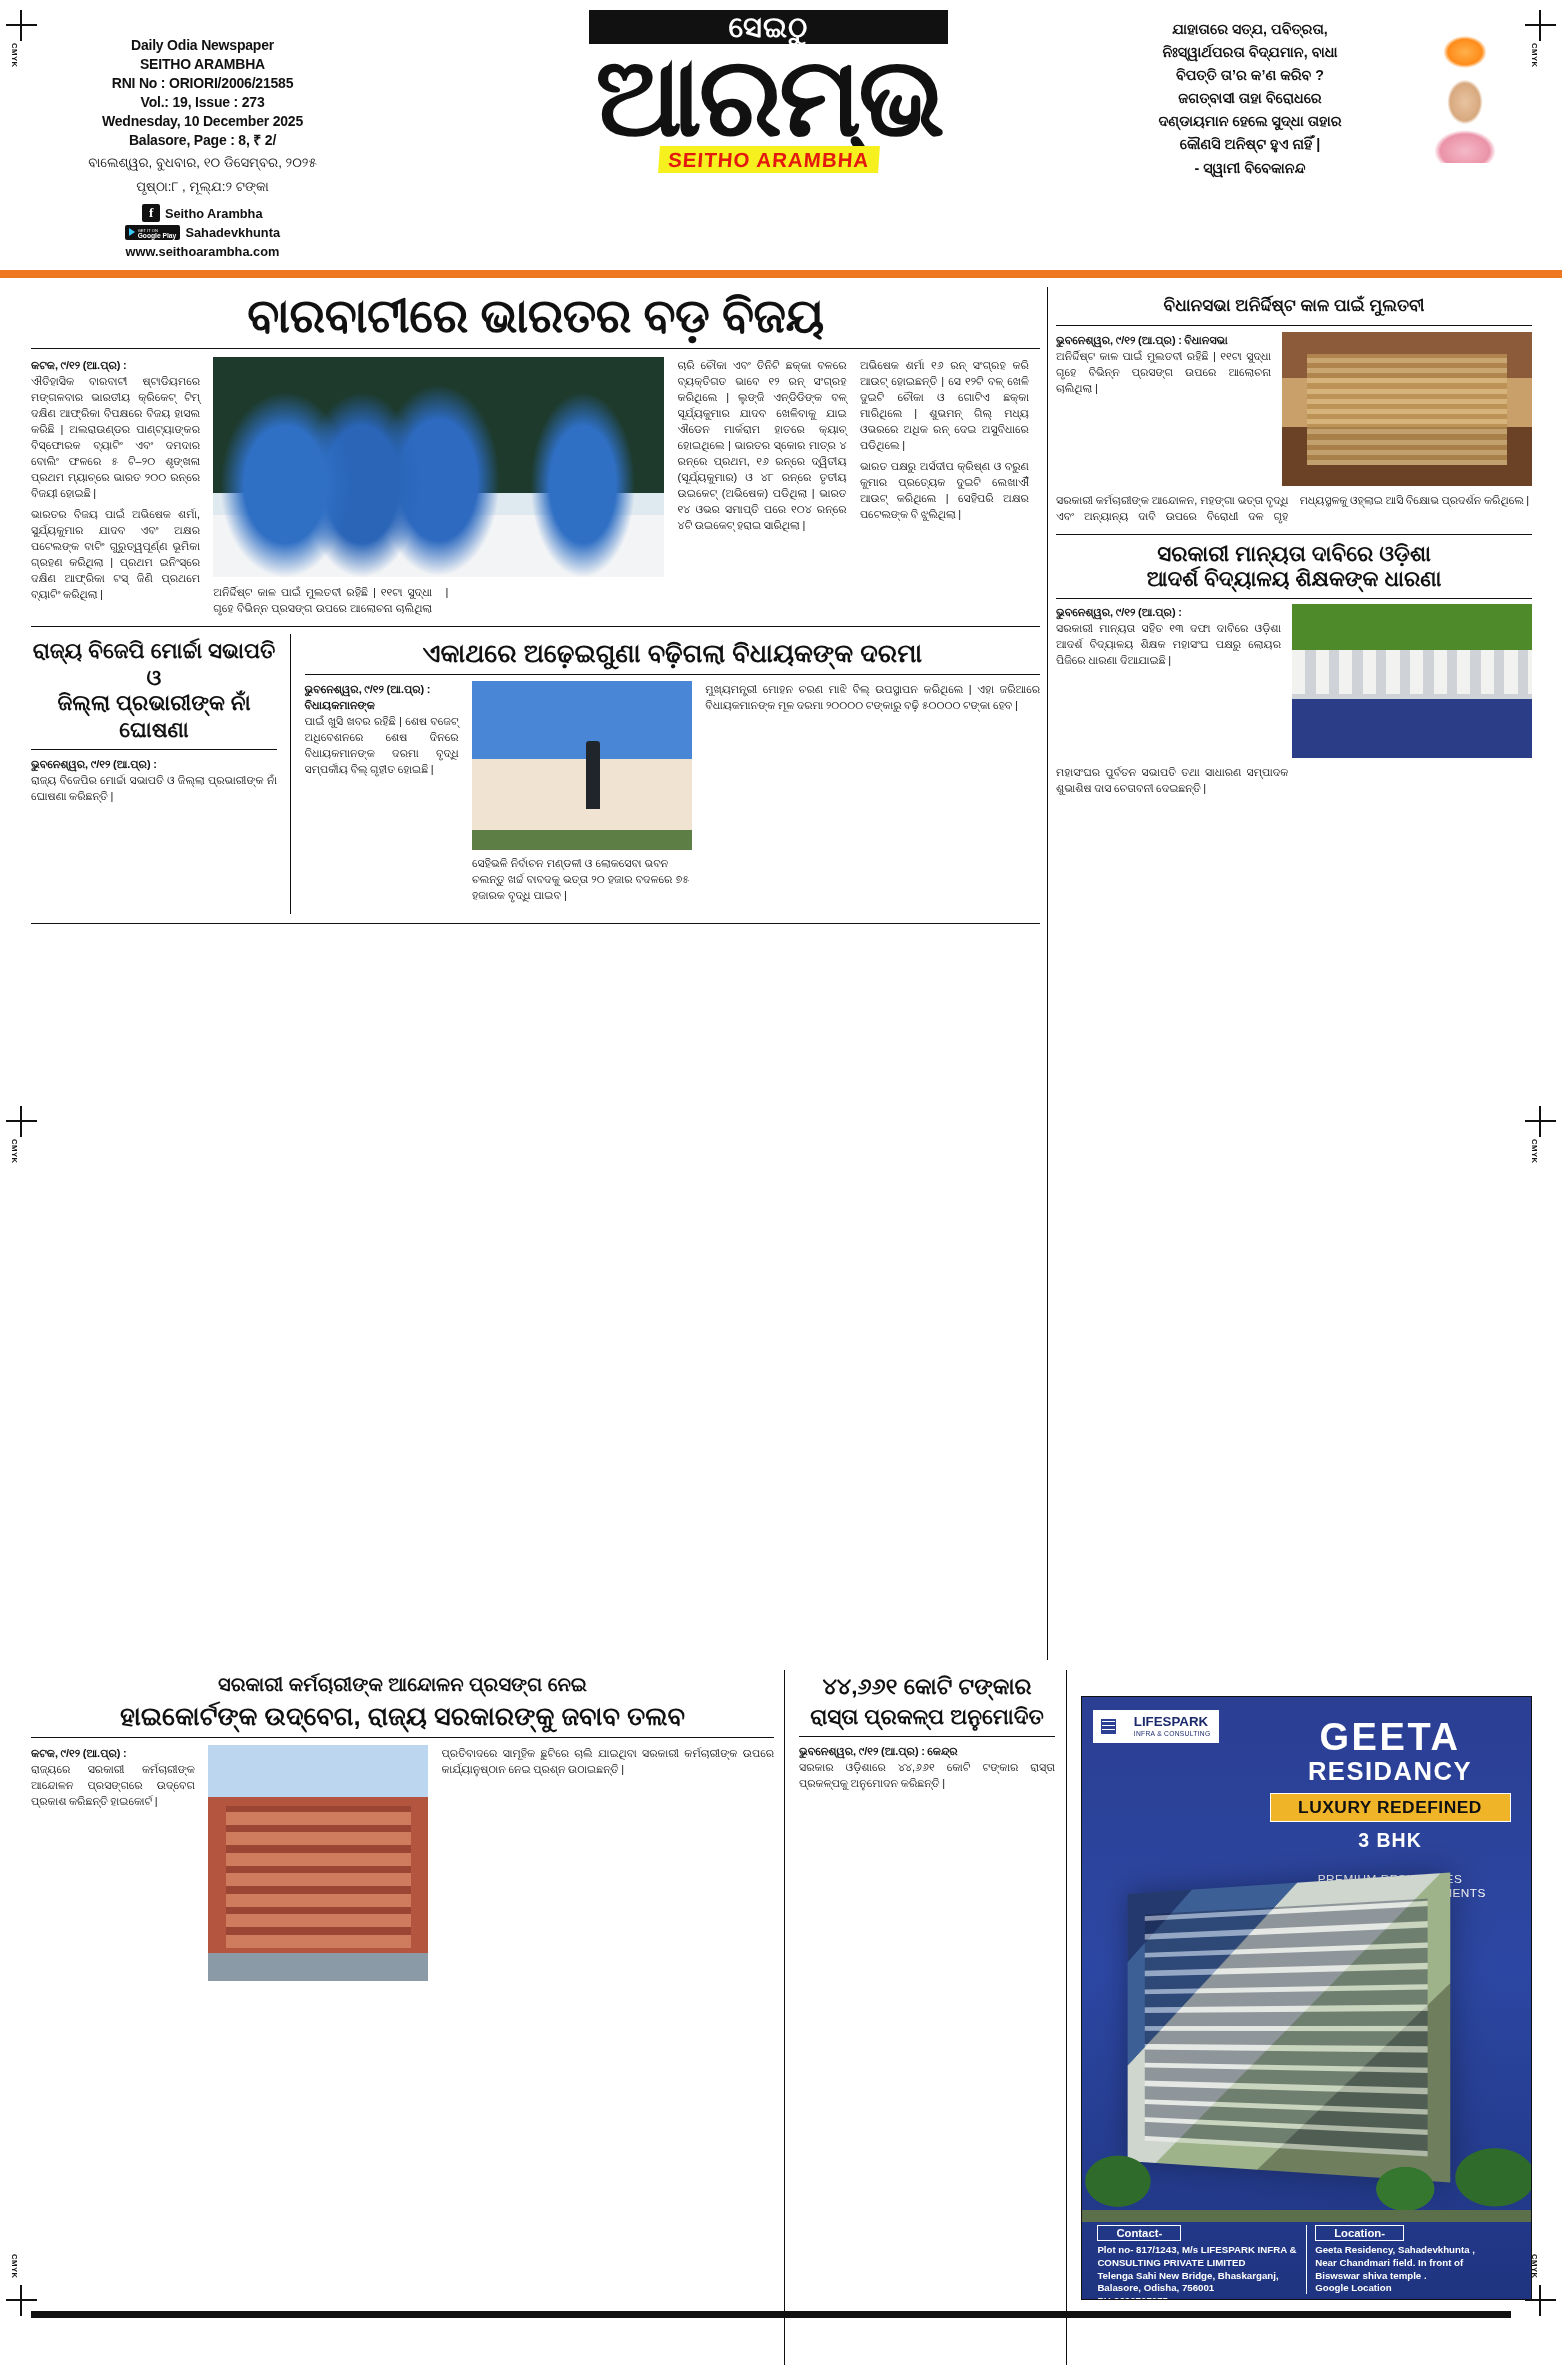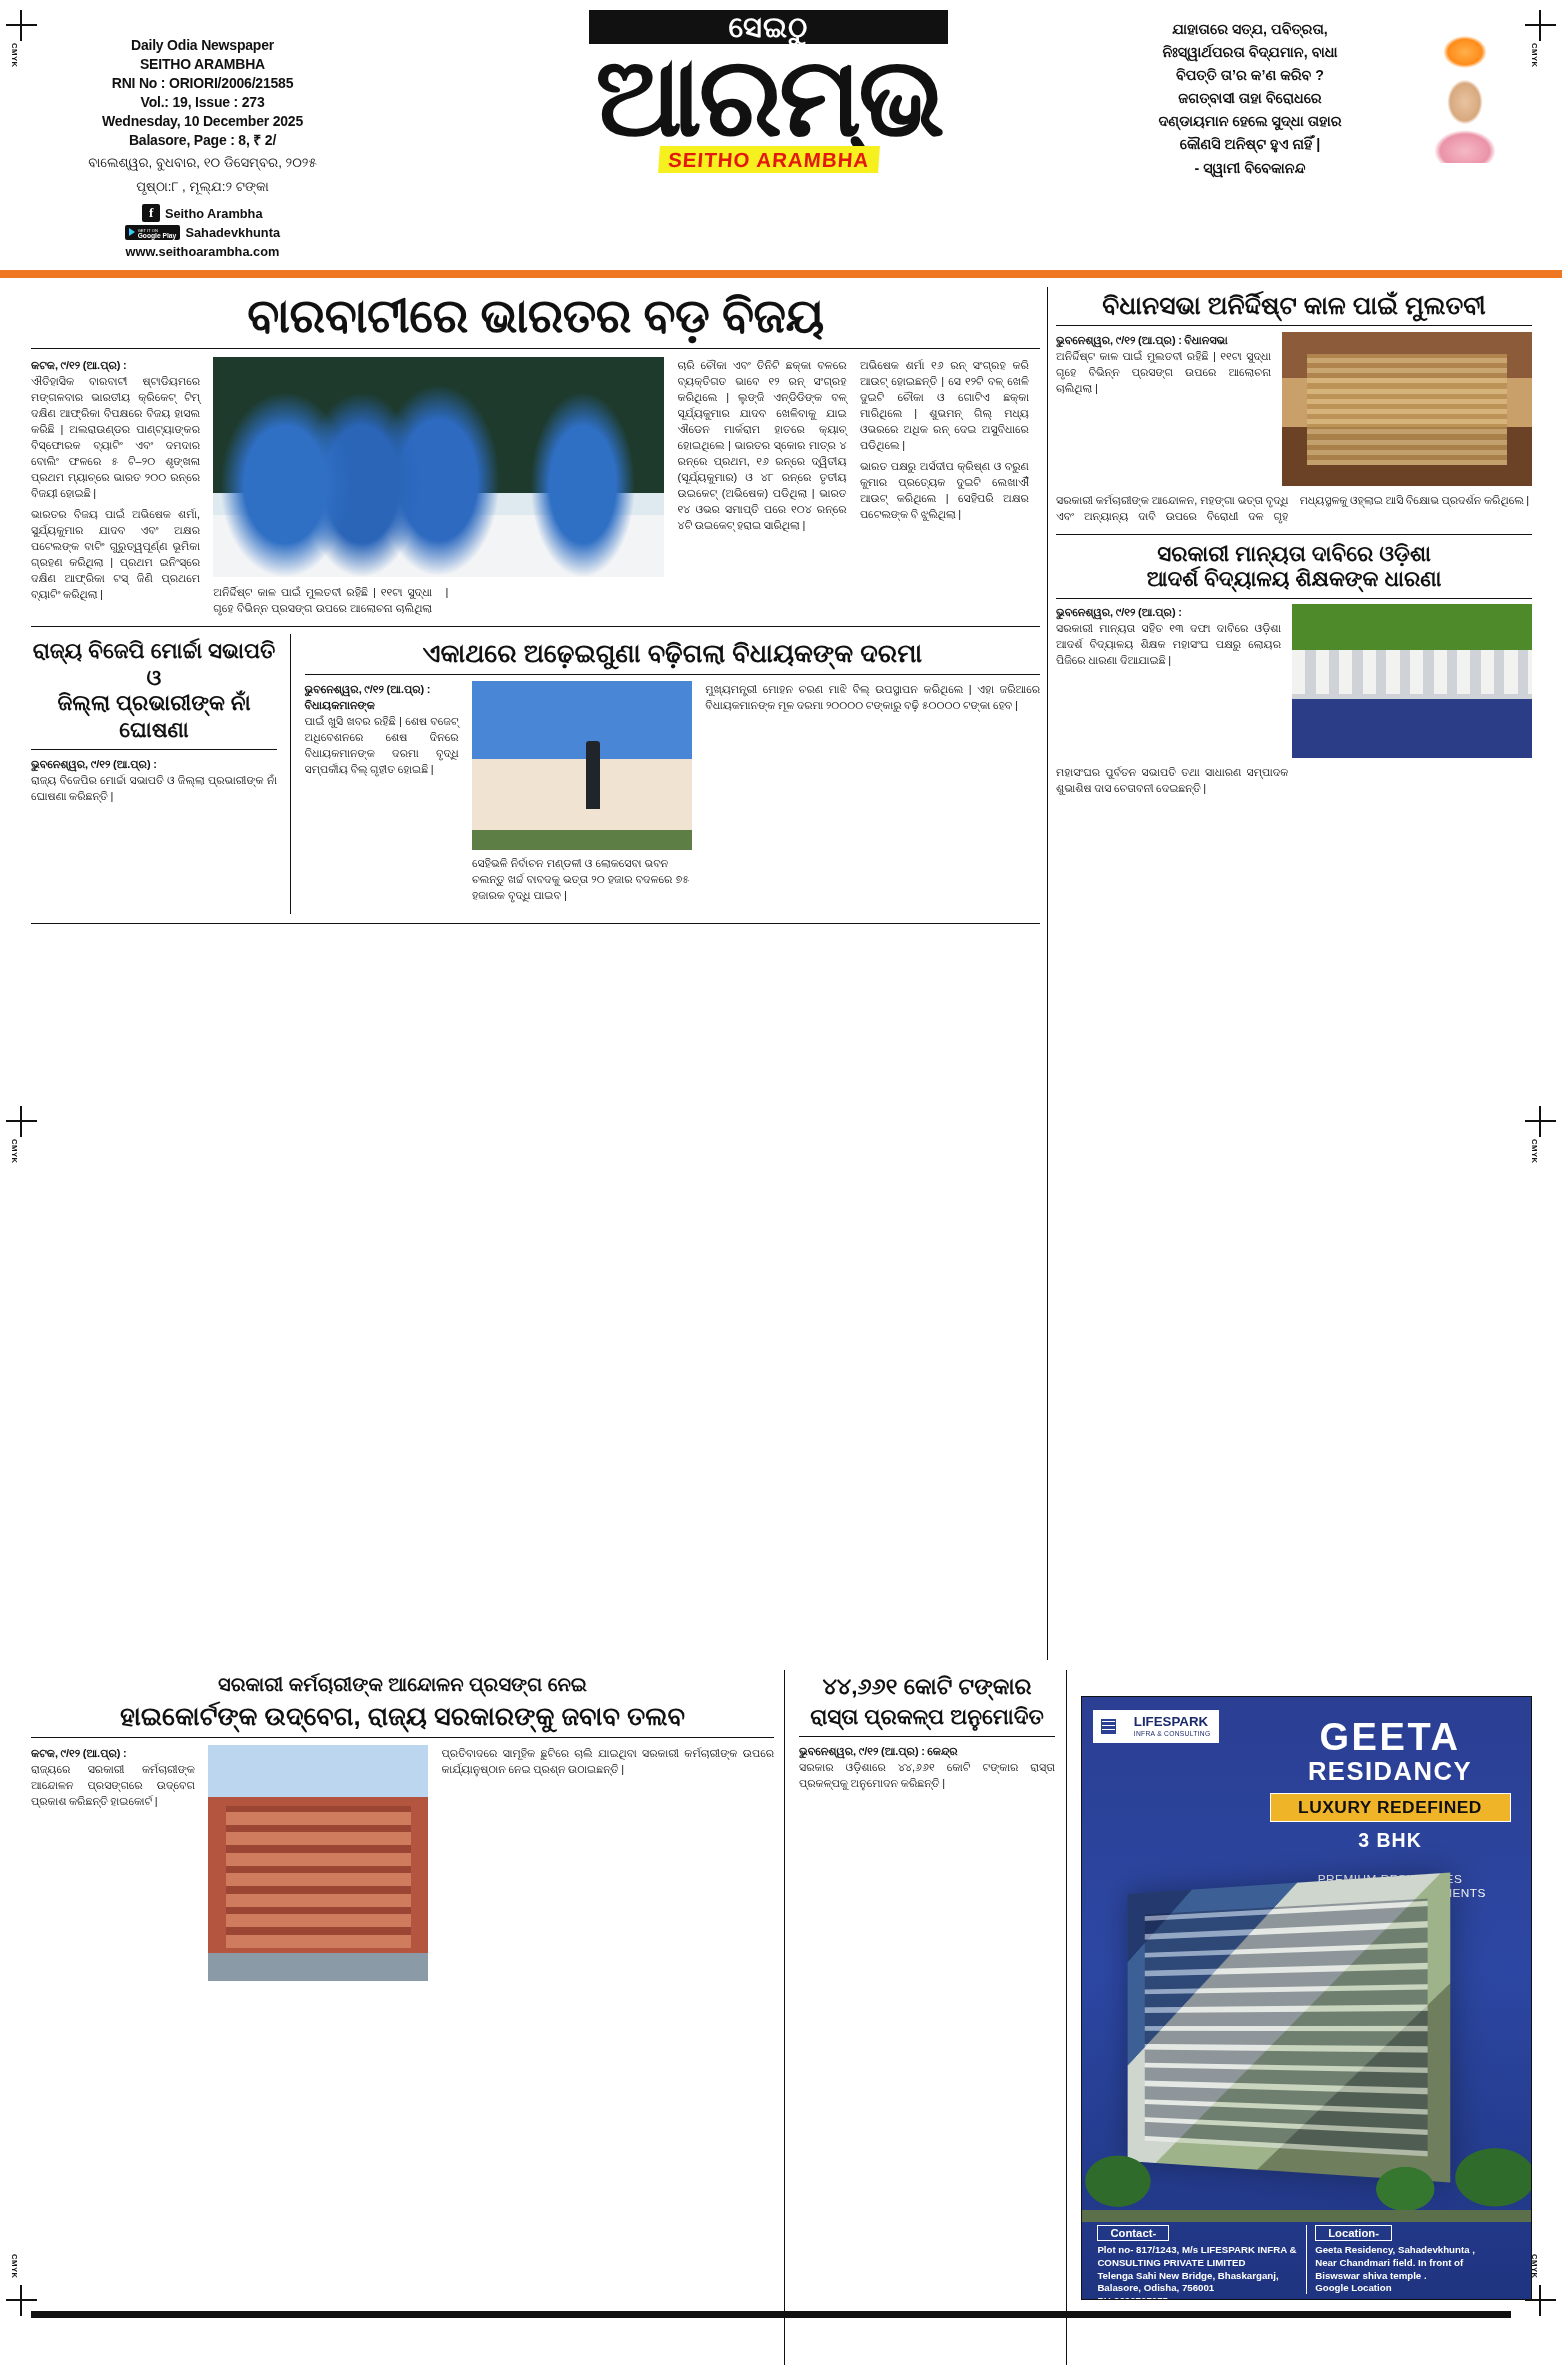--- a/index.html
+++ b/index.html
@@ -217,21 +217,21 @@
       radial-gradient(ellipse 41px 31px at 72% 70%, #35772f 0 70%, rgba(53,119,47,0) 72%);
   }
   .ad-ground { position:absolute; left:0; right:0; bottom:77px; height:12.3px; background:#5a6f4a; }
   .ad-contact {
     position:absolute; left:7.2px; right:7.2px; bottom:5.1px; height:69px;
     display:flex; gap:0; color:#fff;
   }
   .ad-contact .col { flex:1; padding:0 8.2px; }
   .ad-contact .col + .col { border-left:1px solid #fff; }
   .ad-contact .hdr {
-    display:inline-block; border:1px solid #fff; padding:1px 12px;
+    display:inline-block; border:1px solid #fff; padding:1px 18px;
     font-size:11.3px; font-weight:bold; margin-bottom:3.1px;
   }
   .ad-contact .ln { font-size:9.7px; line-height:12.8px; font-weight:bold; }
 
   .footer-bar { position:absolute; left:31px; top:2311px; width:1480px; height:7.2px; background:#111; }
 </style>
 </head>
 <body>
 
 <div class="regmark" style="left:6.1px;top:10.2px;"></div>
@@ -365,21 +365,21 @@
           </div>
         </div>
       </div>
     </div>
 
     <div class="hrule" style="margin-top:9.2px;"></div>
   </div>
 
   <div class="rail">
 
-    <h2 class="hl" style="font-size:25px; line-height:29px;">ବିଧାନସଭା ଅନିର୍ଦ୍ଦିଷ୍ଟ କାଳ ପାଇଁ ମୁଲତବୀ</h2>
+    <h2 class="hl" style="font-size:17px; line-height:29px;">ବିଧାନସଭା ଅନିର୍ଦ୍ଦିଷ୍ଟ କାଳ ପାଇଁ ମୁଲତବୀ</h2>
     <div class="hrule" style="margin-bottom:6.1px;"></div>
 
     <div style="display:flex; gap:11.3px;">
       <div style="width:215px;" class="body">
         <p style="font-weight:bold; display:inline;">ଭୁବନେଶ୍ୱର, ୯/୧୨ (ଆ.ପ୍ର) : ବିଧାନସଭା</p>
         <p>ଅନିର୍ଦ୍ଦିଷ୍ଟ କାଳ ପାଇଁ ମୁଲତବୀ ରହିଛି | ୧୧ଟା ସୁଦ୍ଧା ଗୃହେ ବିଭିନ୍ନ ପ୍ରସଙ୍ଗ ଉପରେ ଆଲୋଚନା ଚାଲିଥିଲା |</p>
       </div>
       <div style="flex:1;">
         <div class="photo ph-chamber"></div>
       </div>

